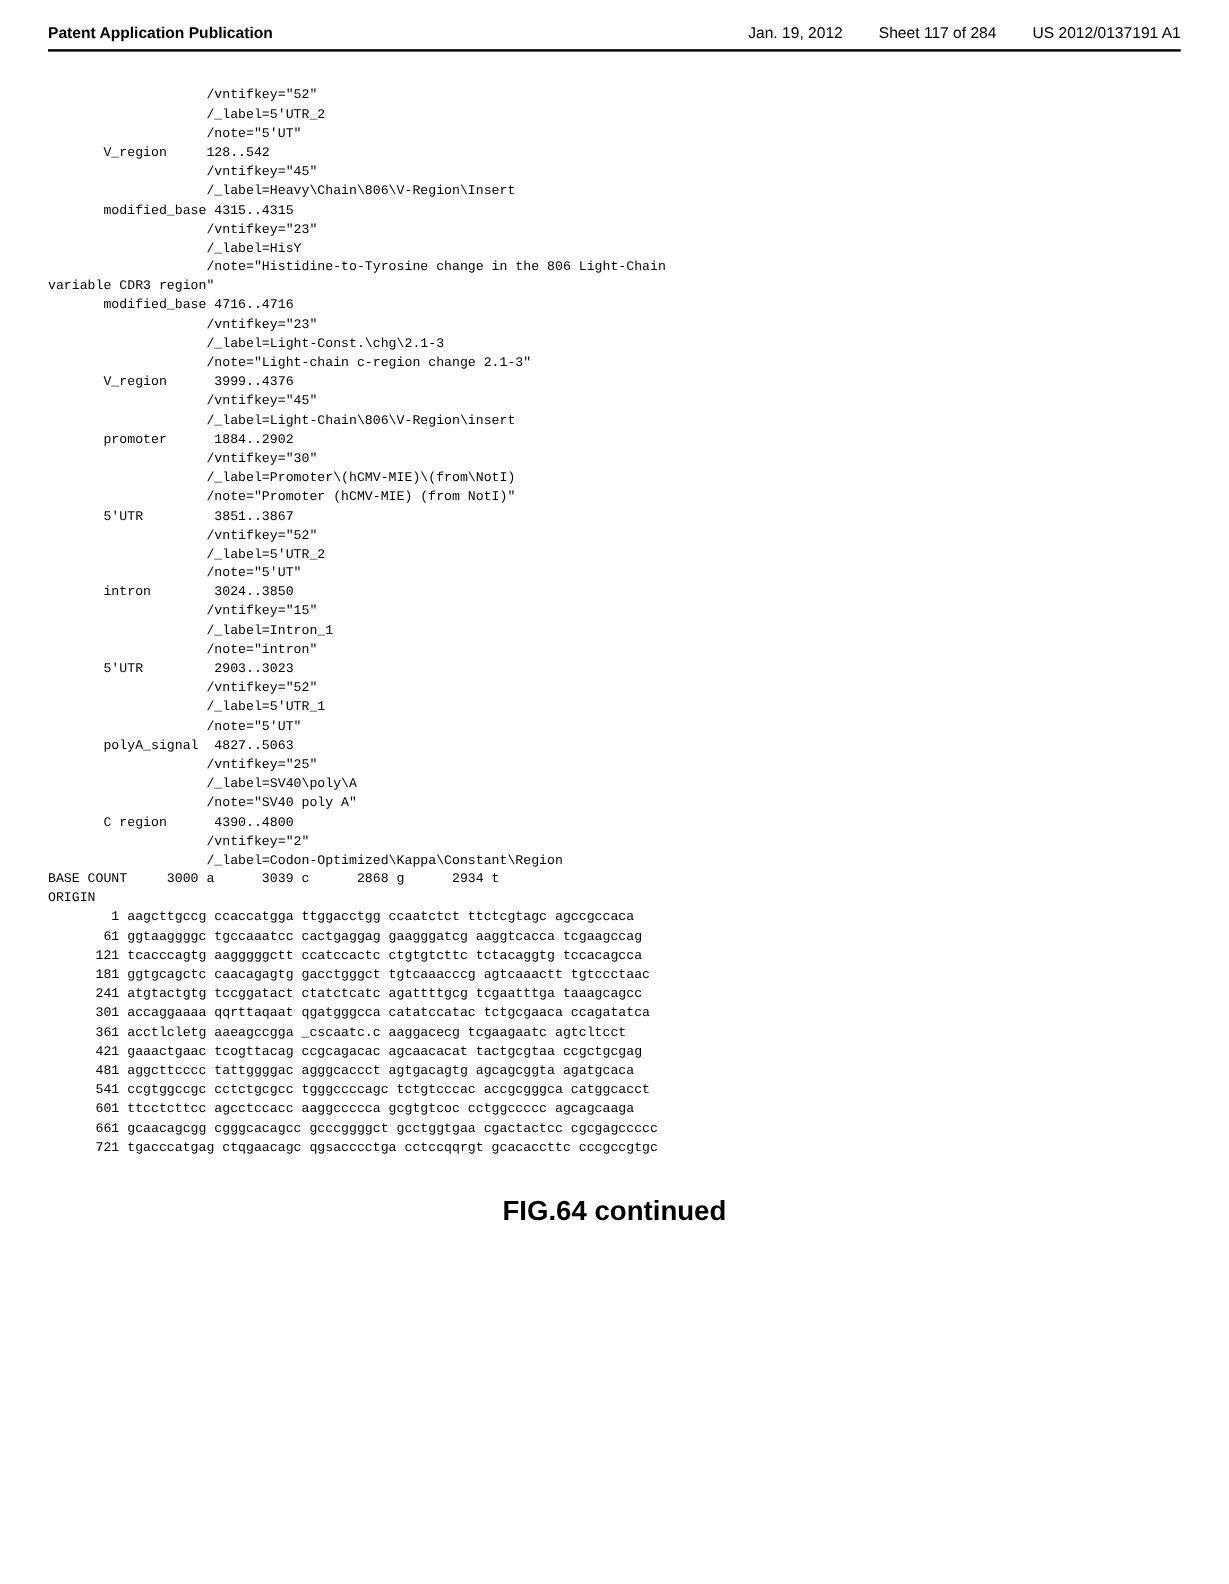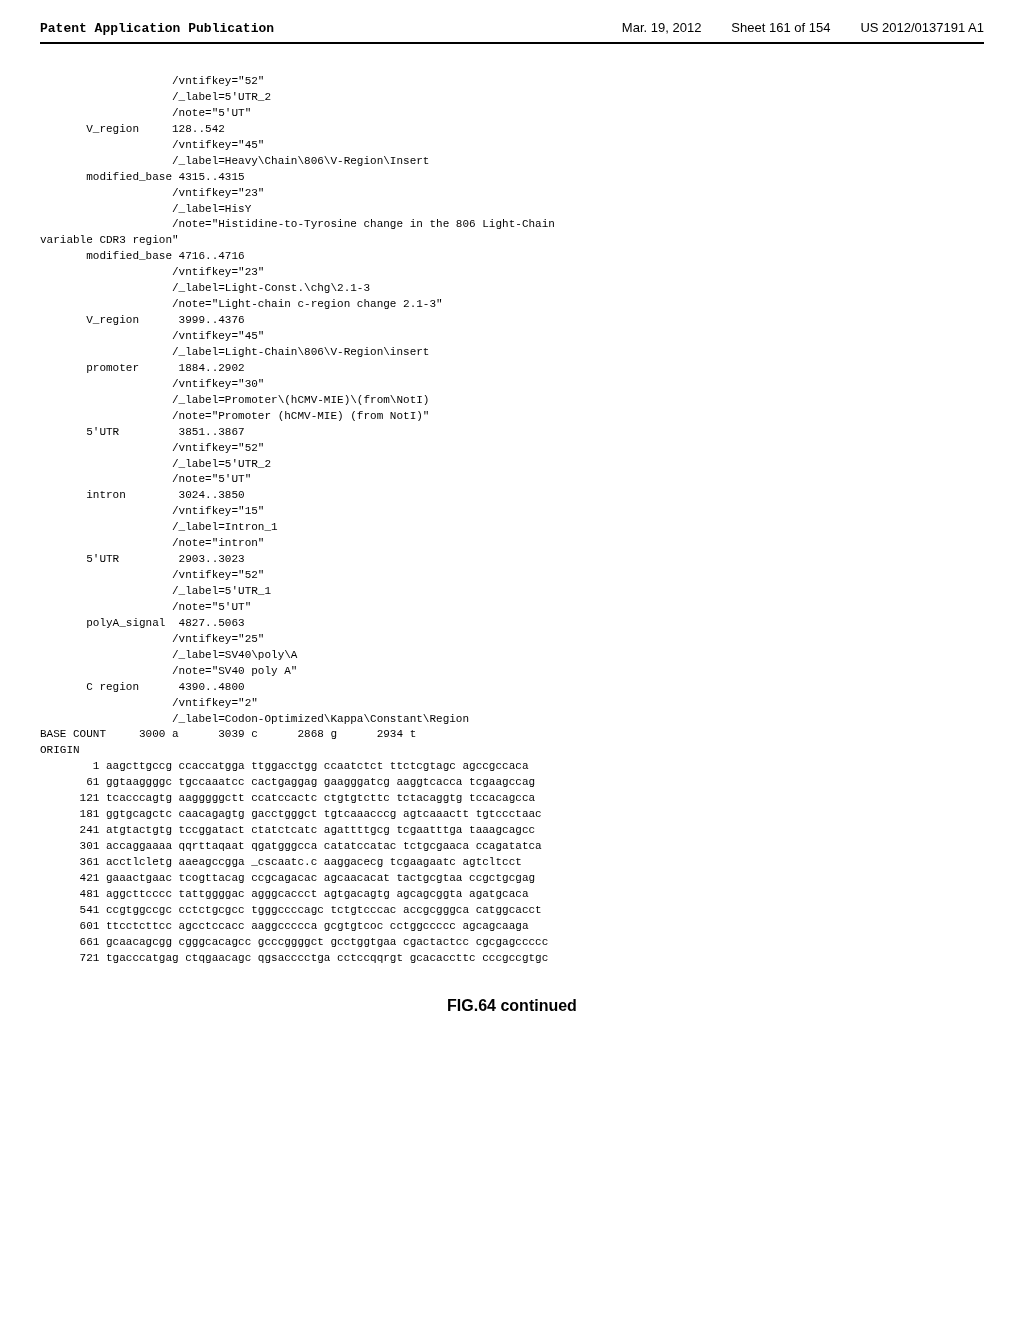--- a/index.html
+++ b/index.html
@@ -19,53 +19,53 @@
     }
     .header {
       display: flex;
       justify-content: space-between;
       align-items: baseline;
       border-bottom: 2px solid #000;
       padding-bottom: 6px;
       margin-bottom: 30px;
     }
     .header-left {
-      font-family: Liberation Mono, monospace;
+      font-family: Liberation Sans, sans-serif;
       font-weight: bold;
       font-size: 13px;
     }
     .header-right {
       font-family: Arial, sans-serif;
       font-size: 13px;
       display: flex;
       gap: 30px;
     }
     .content {
       font-family: 'Courier New', Courier, monospace;
       font-size: 11px;
       line-height: 1.45;
       white-space: pre;
     }
     .figure-title {
       text-align: center;
       font-family: Arial, sans-serif;
-      font-size: 16px;
+      font-size: 23px;
       font-weight: bold;
       margin-top: 30px;
     }
   </style>
 </head>
 <body>
 
 <div class="page-container">
   <div class="header">
     <div class="header-left">Patent Application Publication</div>
     <div class="header-right">
-      <span>Mar. 19, 2012</span>
-      <span>Sheet 161 of 154</span>
+      <span>Jan. 19, 2012</span>
+      <span>Sheet 117 of 284</span>
       <span>US 2012/0137191 A1</span>
     </div>
   </div>
 
   <div class="content">                    /vntifkey="52"
                     /_label=5'UTR_2
                     /note="5'UT"
        V_region     128..542
                     /vntifkey="45"
                     /_label=Heavy\Chain\806\V-Region\Insert

